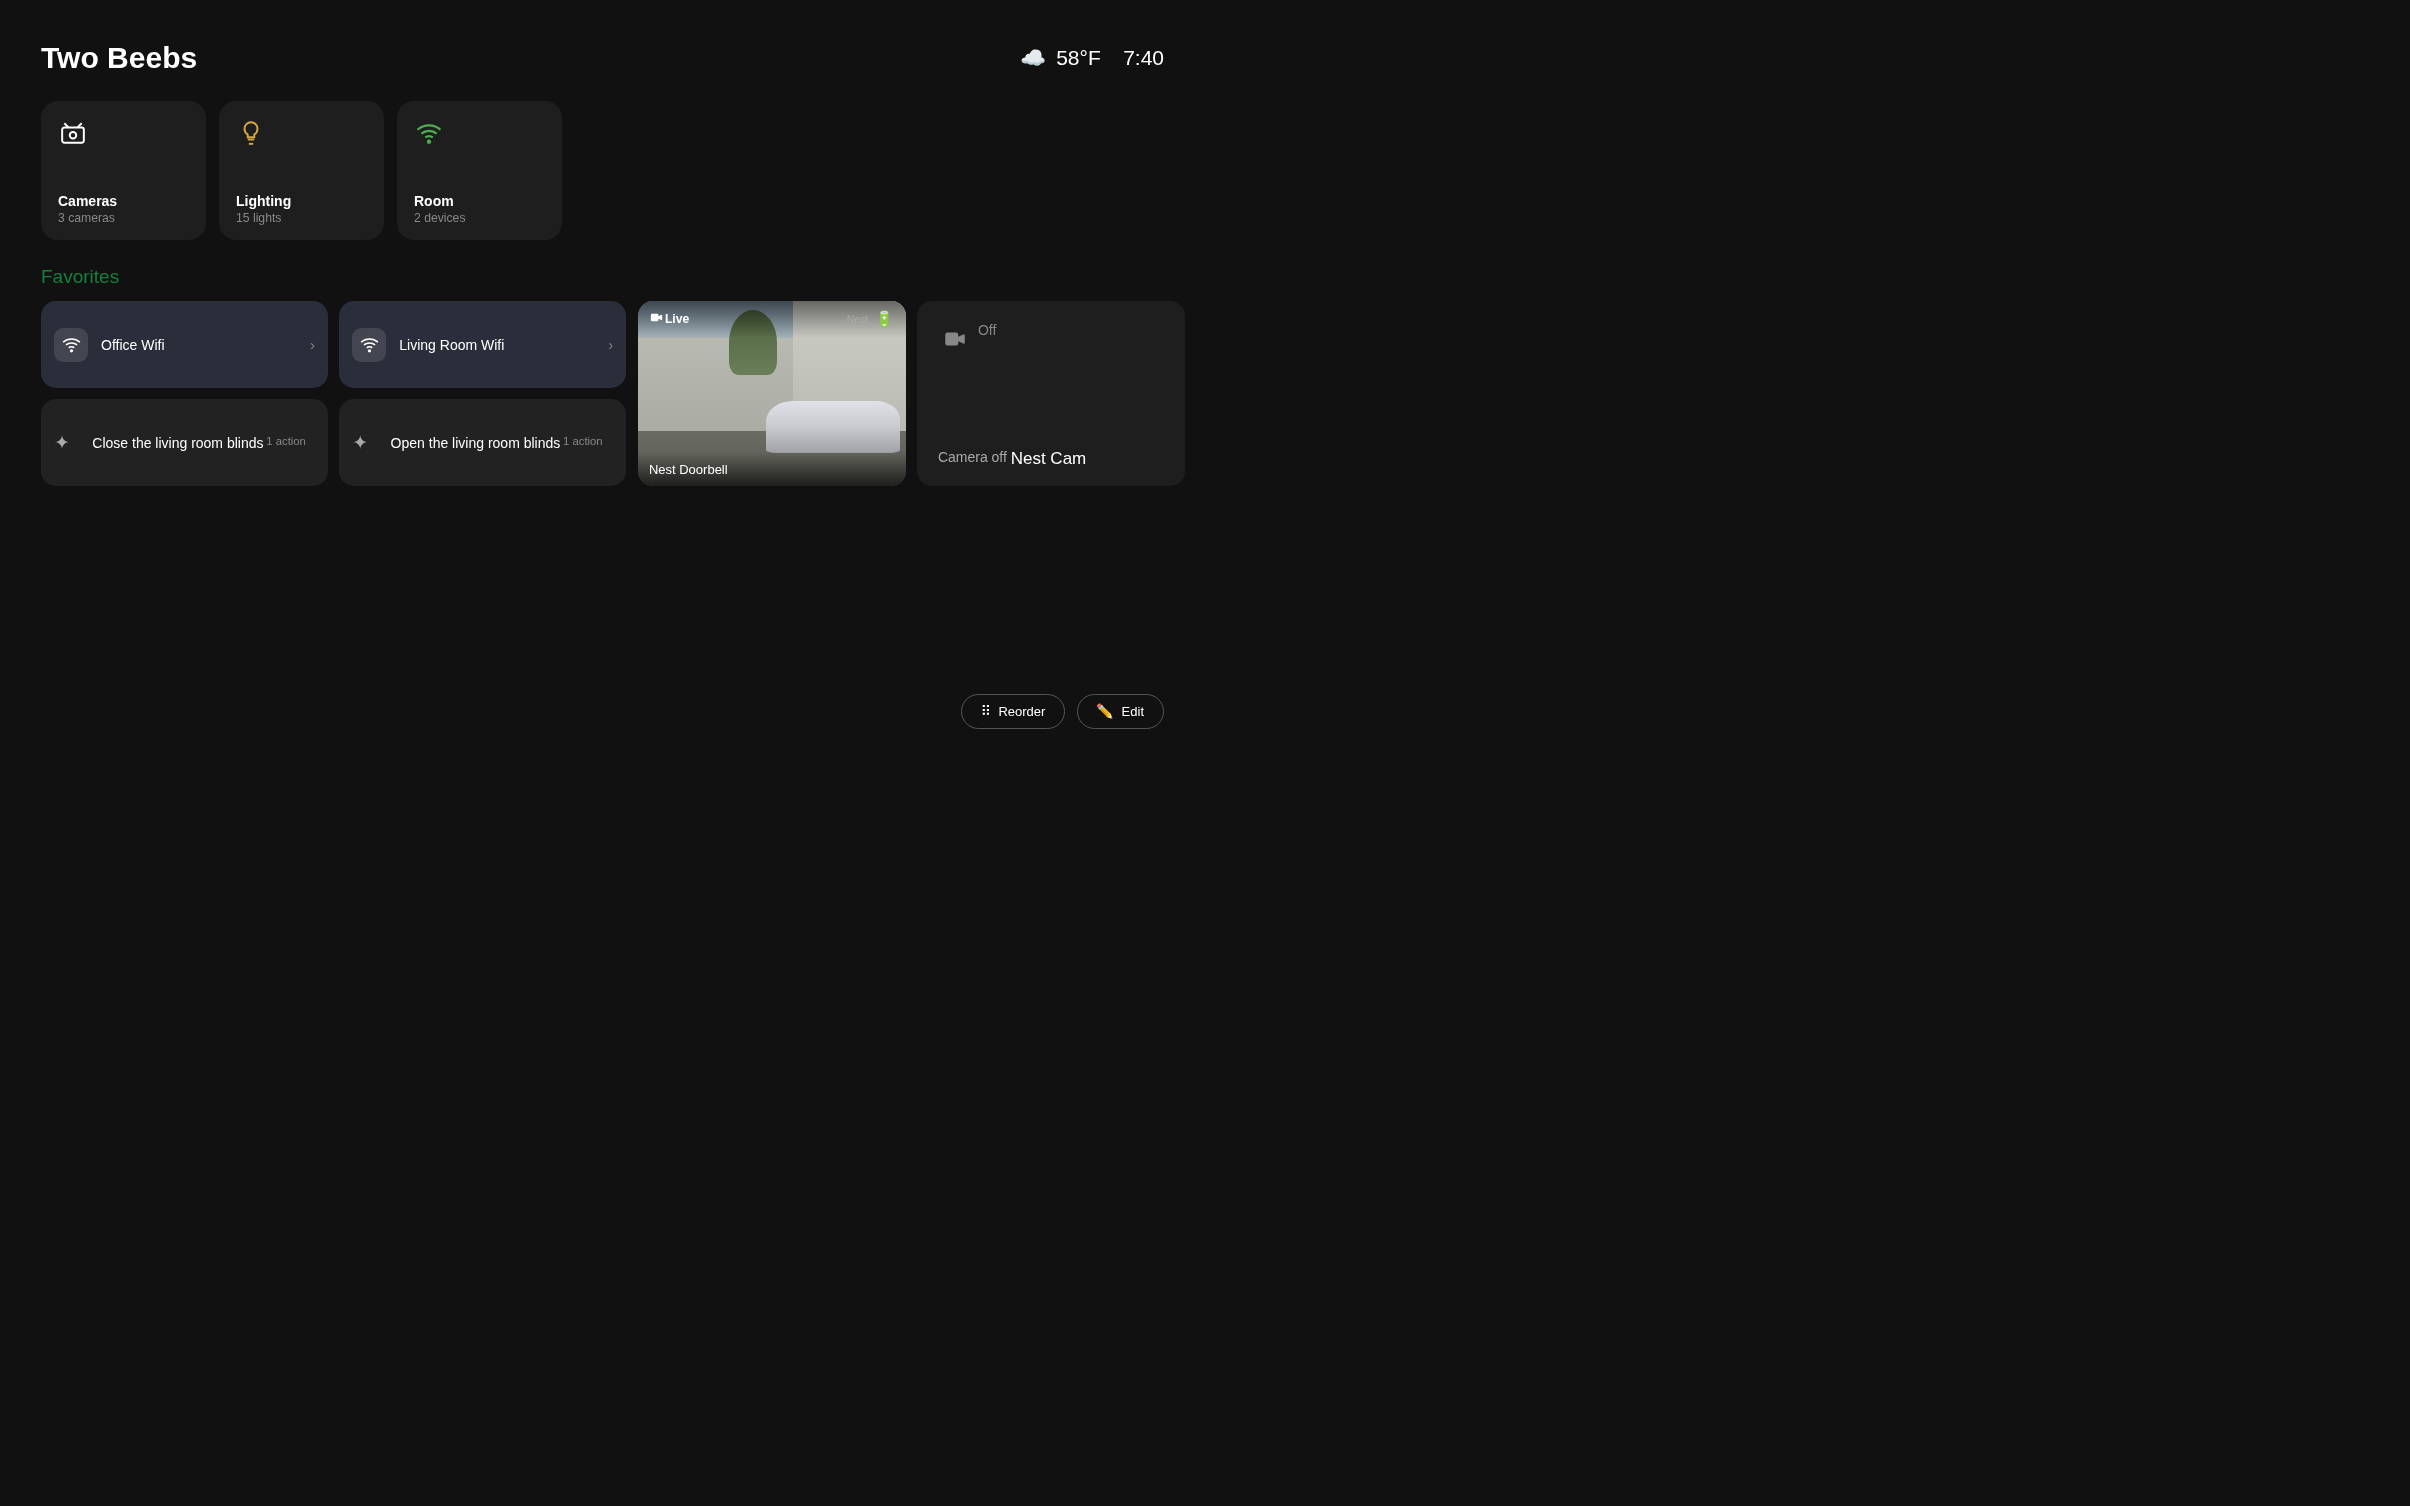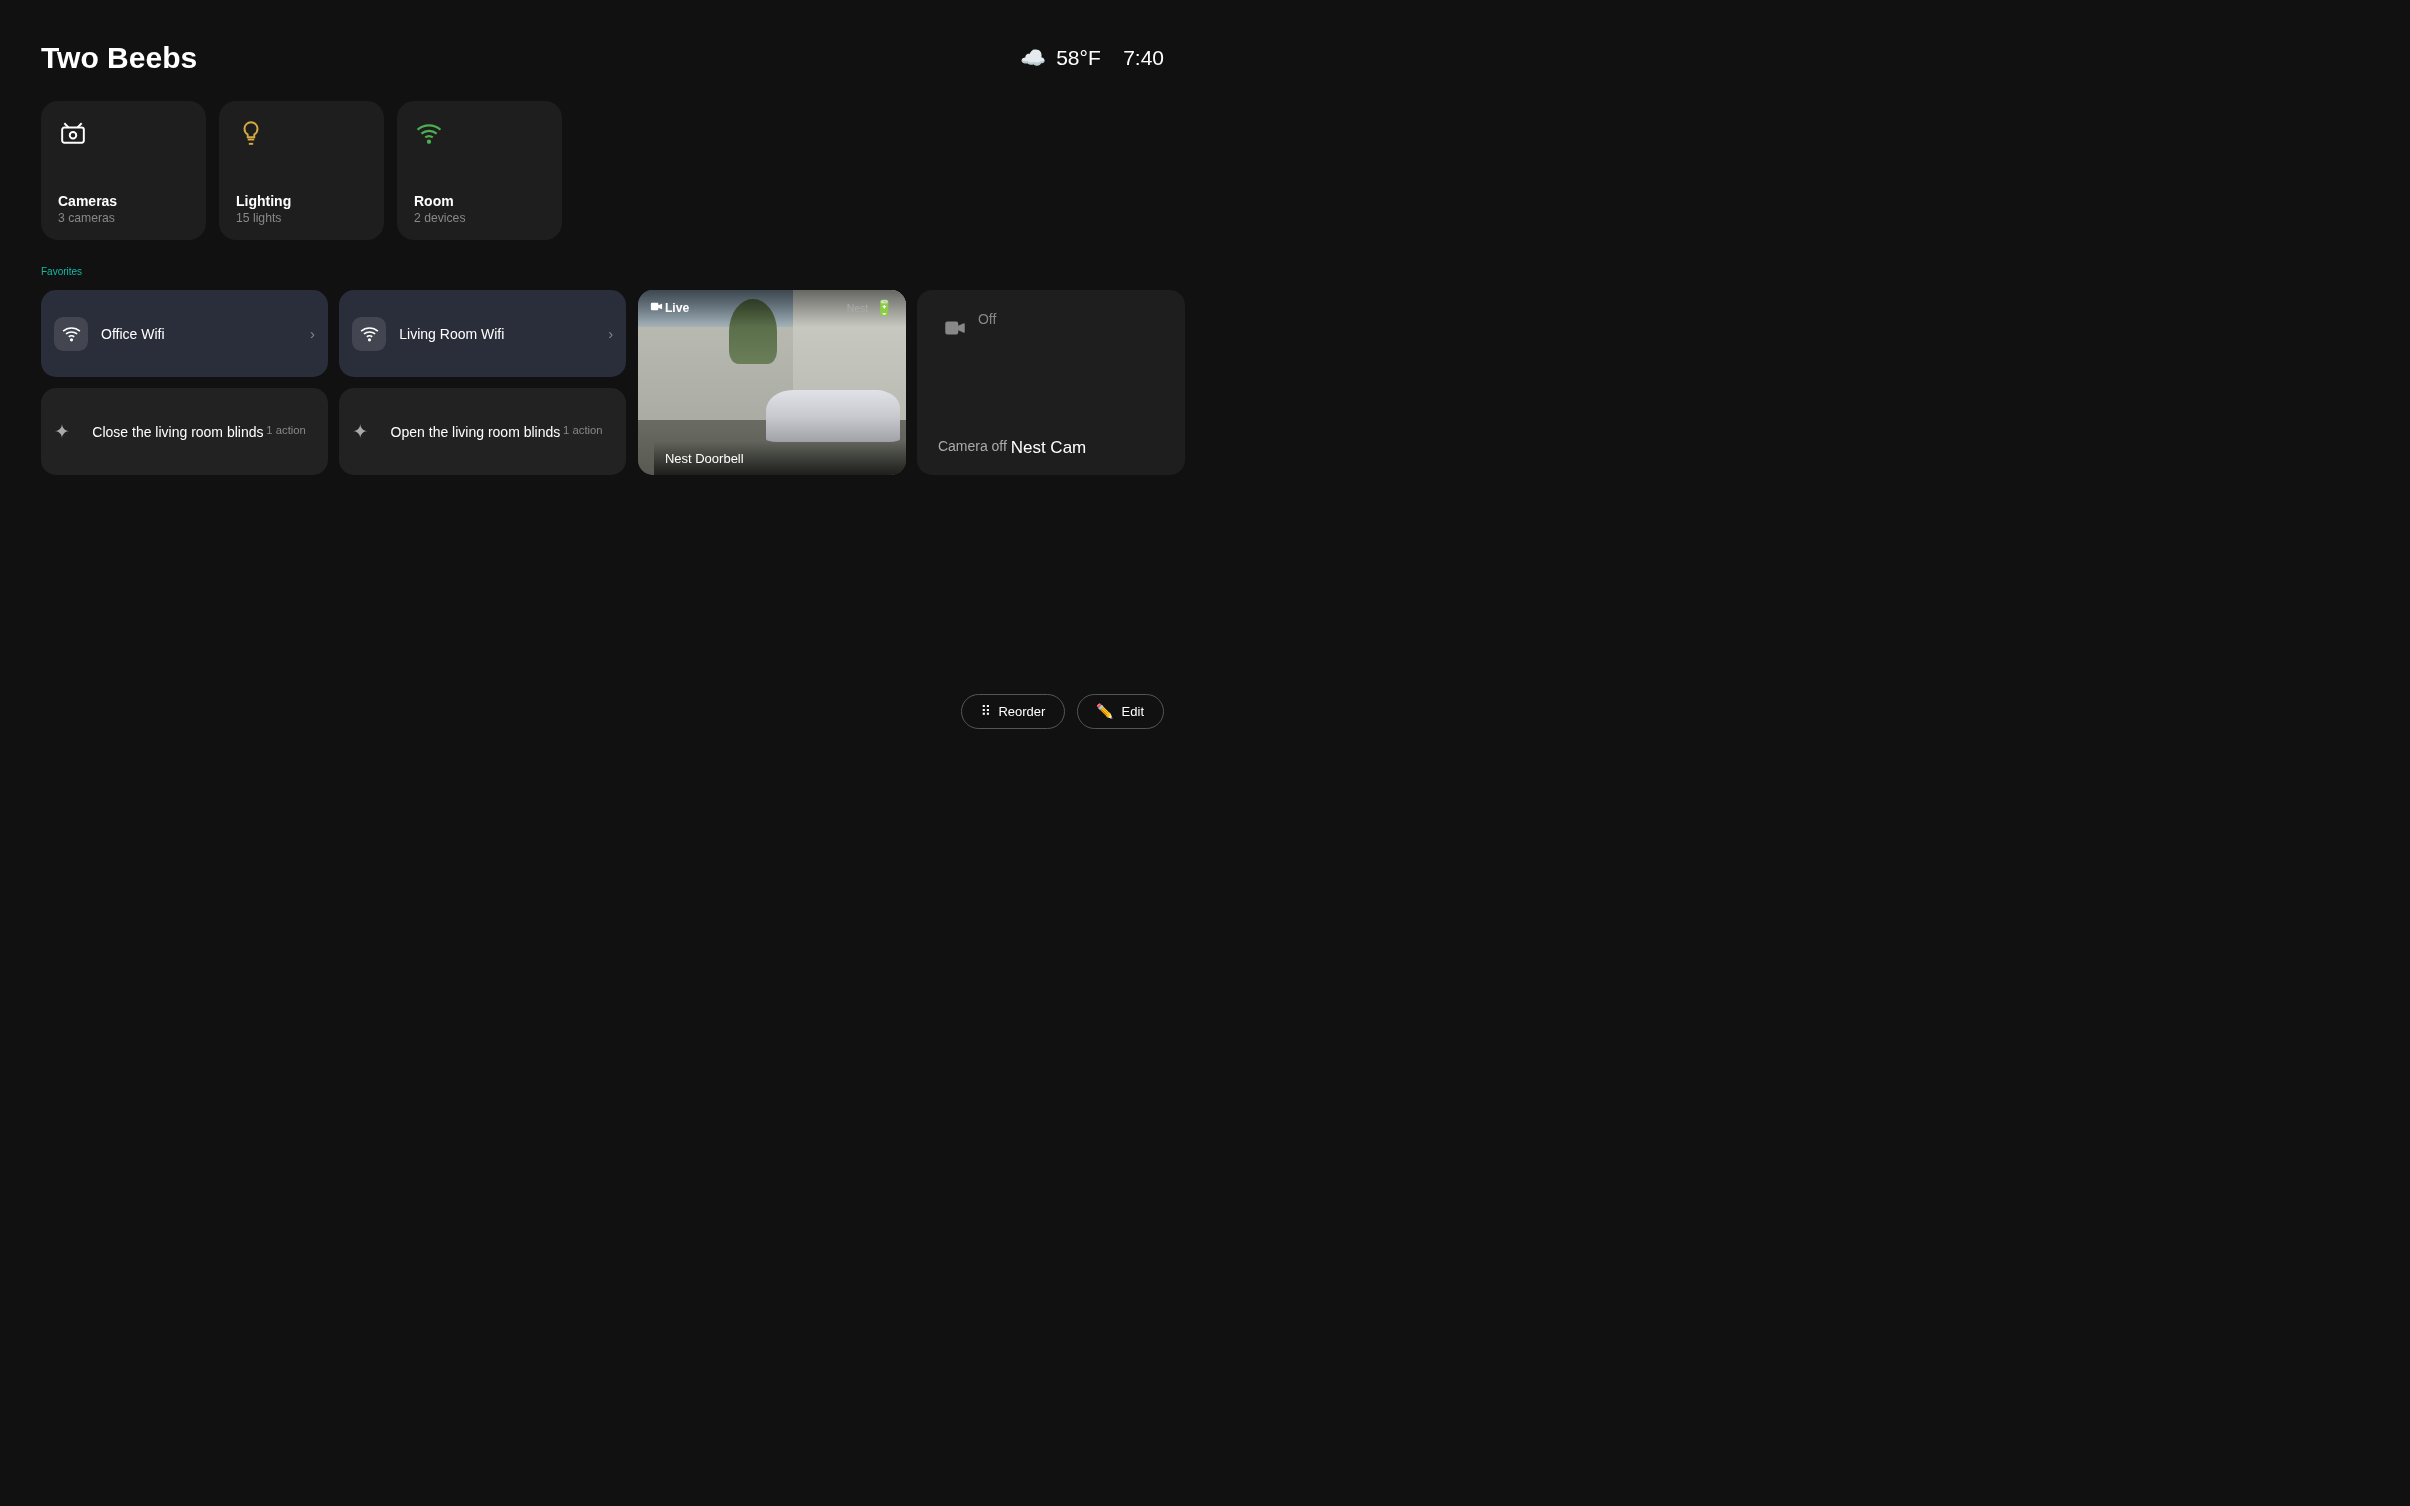--- a/index.html
+++ b/index.html
@@ -103,23 +103,23 @@
       color: #ffffff;
     }
 
     .category-sub {
       font-size: 12.2px;
       color: #888888;
     }
 
     
     .favorites-label {
-      font-size: 10px;
-      font-weight: 500;
-      color: #14b8a6;
+      font-size: 19px;
+      font-weight: 500;
+      color: #15803d;
       margin-bottom: 13px;
     }
 
     .favorites-grid {
       display: grid;
       grid-template-columns: 287px 287px 268px 268px;
       grid-template-rows: 87px 87px;
       gap: 11.3px;
       flex: 1;
     }
@@ -291,21 +291,21 @@
       color: #aaaaaa;
     }
 
     .battery-icon {
       font-size: 15px;
       color: #ffffff;
     }
 
     .camera-overlay-bottom {
       position: absolute;
-      bottom: 0; left: 16px; right: 0;
+      bottom: 0; left: 0; right: 0;
       padding: 7.5px 11.3px 9.4px;
       background: linear-gradient(0deg, rgba(0,0,0,0.65) 0%, transparent 100%);
     }
 
     .doorbell-label {
       font-size: 13px;
       font-weight: 500;
       color: #ffffff;
     }
 

